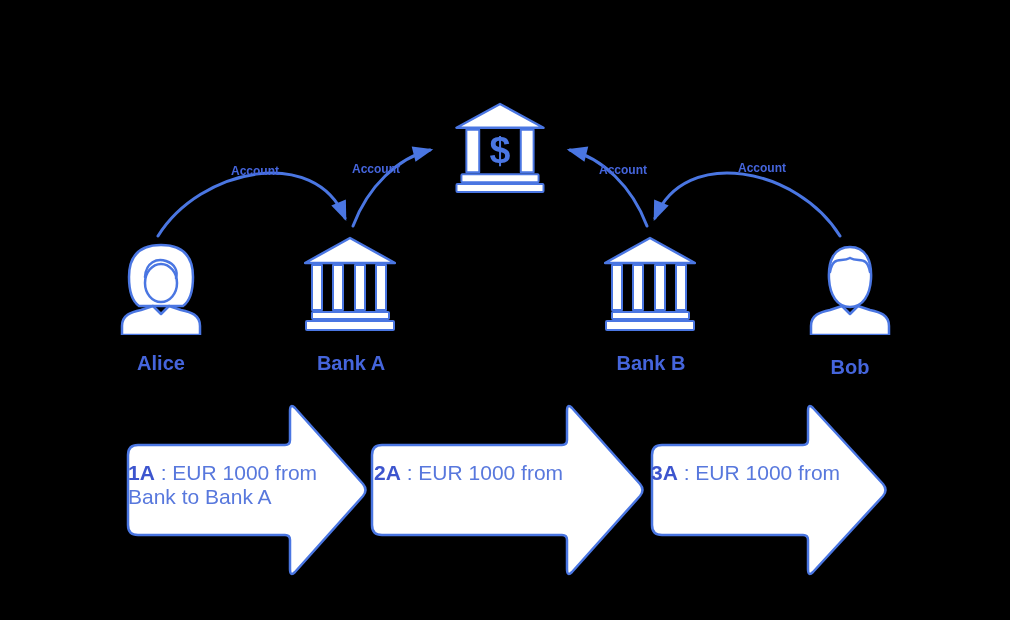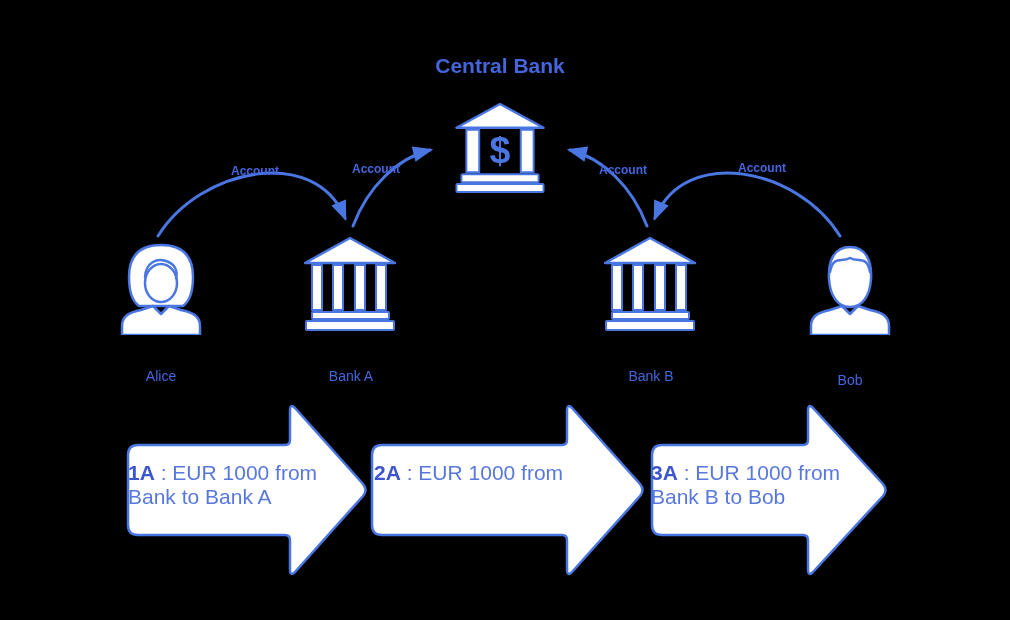--- a/index.html
+++ b/index.html
@@ -26,21 +26,21 @@
   .ahead{fill:var(--stroke);}
   .block-arrow{fill:var(--fill);stroke:var(--stroke);stroke-width:2.5;stroke-linejoin:round;}
   .dollar{fill:var(--stroke);font-family:"Liberation Sans",sans-serif;font-weight:bold;font-size:38px;text-anchor:middle;}
   
   .title-label{
     position:absolute;transform:translateX(-50%);
     font-size:21px;font-weight:bold;color:var(--label-text);white-space:nowrap;
   }
   .entity-label{
     position:absolute;transform:translateX(-50%);
-    font-size:14px;font-weight:normal;color:var(--label-text);white-space:nowrap;margin-top:16px;
+    font-size:20px;font-weight:bold;color:var(--label-text);white-space:nowrap;
   }
   .account-label{
     position:absolute;transform:translateX(-50%);
     font-size:12px;font-weight:bold;color:var(--label-text);white-space:nowrap;
   }
   .flow-text{
     position:absolute;text-align:left;
     font-size:21px;line-height:24px;color:var(--flow-text);
   }
   .flow-step{font-weight:bold;color:var(--flow-step-text);}
@@ -102,37 +102,35 @@
       <path class="icon-shape" d="M 42 4 C 26 4 20 18 21 36 C 22 52 29 64 42 64 C 55 64 62 52 63 36 C 64 18 58 4 42 4 Z"></path>
       <path class="icon-line" d="M 22 29 C 25 12 33 20 42 15 C 51 20 59 12 62 29"></path>
       <path class="icon-shape" d="M 3 92 L 3 83 C 3 72 12 69 22 67 L 34 63 L 42 71 L 50 63 L 62 67 C 72 69 81 72 81 83 L 81 92 Z"></path>
     </svg>
 
     <path class="block-arrow" d="M 138 445 L 285 445 Q 290 445 290 440 L 290 411 Q 290 403 295 408 L 363 484 Q 368 490 363 496 L 295 572 Q 290 577 290 569 L 290 540 Q 290 535 285 535 L 138 535 Q 128 535 128 525 L 128 455 Q 128 445 138 445 Z"></path>
     <path class="block-arrow" d="M 382 445 L 562 445 Q 567 445 567 440 L 567 411 Q 567 403 572 408 L 640 484 Q 645 490 640 496 L 572 572 Q 567 577 567 569 L 567 540 Q 567 535 562 535 L 382 535 Q 372 535 372 525 L 372 455 Q 372 445 382 445 Z"></path>
     <path class="block-arrow" d="M 662 445 L 803 445 Q 808 445 808 440 L 808 411 Q 808 403 813 408 L 883 484 Q 888 490 883 496 L 813 572 Q 808 577 808 569 L 808 540 Q 808 535 803 535 L 662 535 Q 652 535 652 525 L 652 455 Q 652 445 662 445 Z"></path>
   </svg>
 
-  <div class="title-label" style="left:500px;top:54px">Central Bank</div>
 
   <div class="account-label" style="left:255px;top:164px">Account</div>
   <div class="account-label" style="left:376px;top:162px">Account</div>
   <div class="account-label" style="left:623px;top:163px">Account</div>
   <div class="account-label" style="left:762px;top:161px">Account</div>
 
   <div class="entity-label" style="left:161px;top:352px">Alice</div>
   <div class="entity-label" style="left:351px;top:352px">Bank A</div>
   <div class="entity-label" style="left:651px;top:352px">Bank B</div>
   <div class="entity-label" style="left:850px;top:356px">Bob</div>
 
   <div class="flow-text" style="left:128px;top:461px;width:236px">
     <div><span class="flow-step">1A</span><span> : EUR 1000 from</span></div>
     <div>Bank to Bank A</div>
   </div>
   <div class="flow-text" style="left:374px;top:461px;width:254px">
     <div><span class="flow-step">2A</span><span> : EUR 1000 from</span></div>
   </div>
   <div class="flow-text" style="left:651px;top:461px;width:222px">
     <div><span class="flow-step">3A</span><span> : EUR 1000 from</span></div>
-    <div>Bank B to Bob</div>
   </div>
 
 </div>
 
 </body></html>

